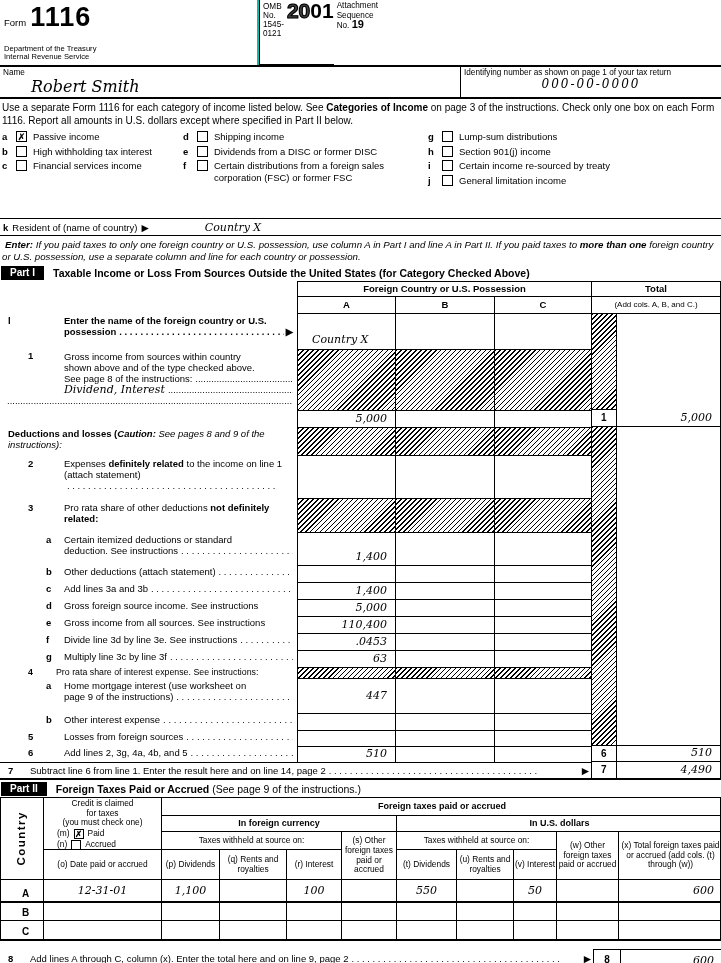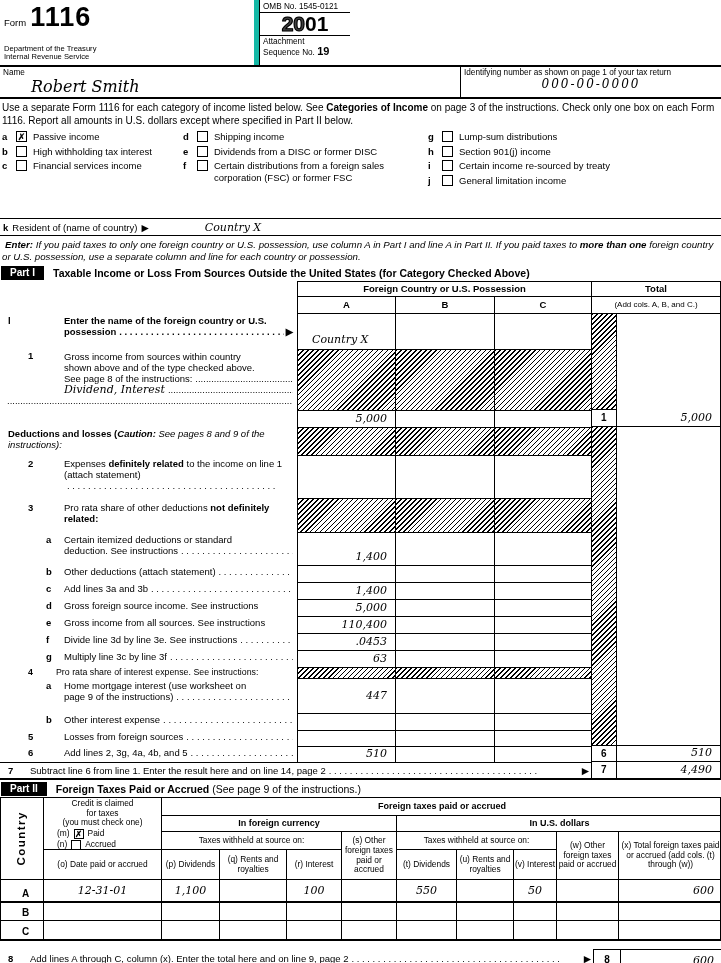--- a/index.html
+++ b/index.html
@@ -5,29 +5,29 @@
   * { box-sizing: border-box; margin: 0; padding: 0; }
   body { width: 721px; background: #fff; color: #000;
          font-family: "Liberation Sans", sans-serif; font-size: 9.5px; }
   .page { width: 721px; position: relative; background:#fff; }
   .entry { font-family: "DejaVu Serif", serif; font-style: italic; font-size: 11px; }
   .b { font-weight: bold; }
   .hatch { background: repeating-linear-gradient(135deg,#000 0,#000 1px,#fff 1px,#fff 3.5px); }
 
   
   .hdr { display: flex; border-bottom: 2px solid #000; height: 67px; }
-  .hdr-left { width: 259px; border-right: 5px solid #14b8a6; position: relative; padding: 2px 4px; }
+  .hdr-left { width: 259px; border-right: 2px solid #14b8a6; position: relative; padding: 2px 4px; }
   .form-word { font-size: 9.5px; margin-top: 9px; display: inline-block; }
   .form-big  { font-size: 27px; font-weight: bold; letter-spacing: 1px; margin-left: 4px; }
   .dept { position: absolute; bottom: 3px; left: 4px; font-size: 7.6px; line-height: 8.6px; }
   .hdr-center { flex: 1; text-align: center; padding-top: 2px; }
   .title { font-size: 15px; font-weight: bold; }
   .subtitle { font-size: 10.5px; font-weight: bold; margin-top: 1px; }
   .attach-line { font-size: 9.5px; font-weight: bold; margin-top: 2px; }
-  .hdr-right { width: 91px; border-left: 1px solid #000; display: flex; flex-direction: column; }
+  .hdr-right { width: 91px; border-left: 1px solid #000; display: flex; flex-direction: row; }
   .omb { font-size: 8.2px; padding: 2px 3px 1px; border-bottom: 1px solid #000; }
   .yearbox { text-align: center; border-bottom: 1px solid #000; padding: 0 0 1px; }
   .yearbox span { font-size: 21px; font-weight: bold; line-height: 21px; }
   .yr-o { color: #404040; -webkit-text-stroke: 1.1px #000; text-shadow: 0 0 1px #000; }
   .attseq { font-size: 8.2px; padding: 1px 3px; line-height: 9.5px; }
   .seqno { font-size: 11px; font-weight: bold; }
 
   
   .idrow { display: flex; border-bottom: 2px solid #000; height: 32px; }
   .name-cell { width: 460px; padding: 1px 3px; }

